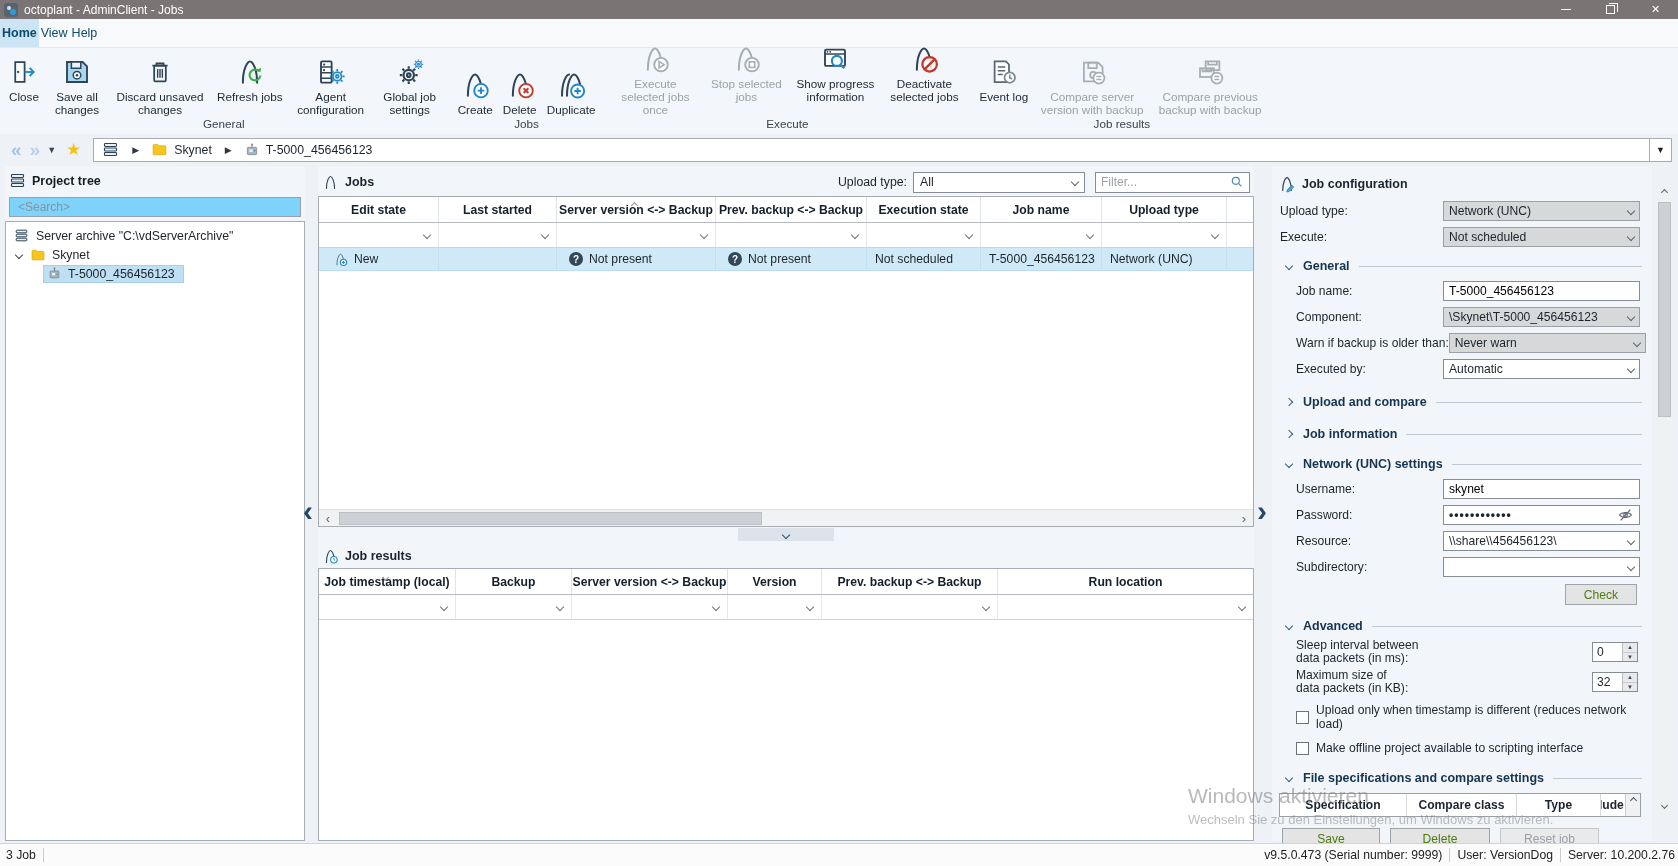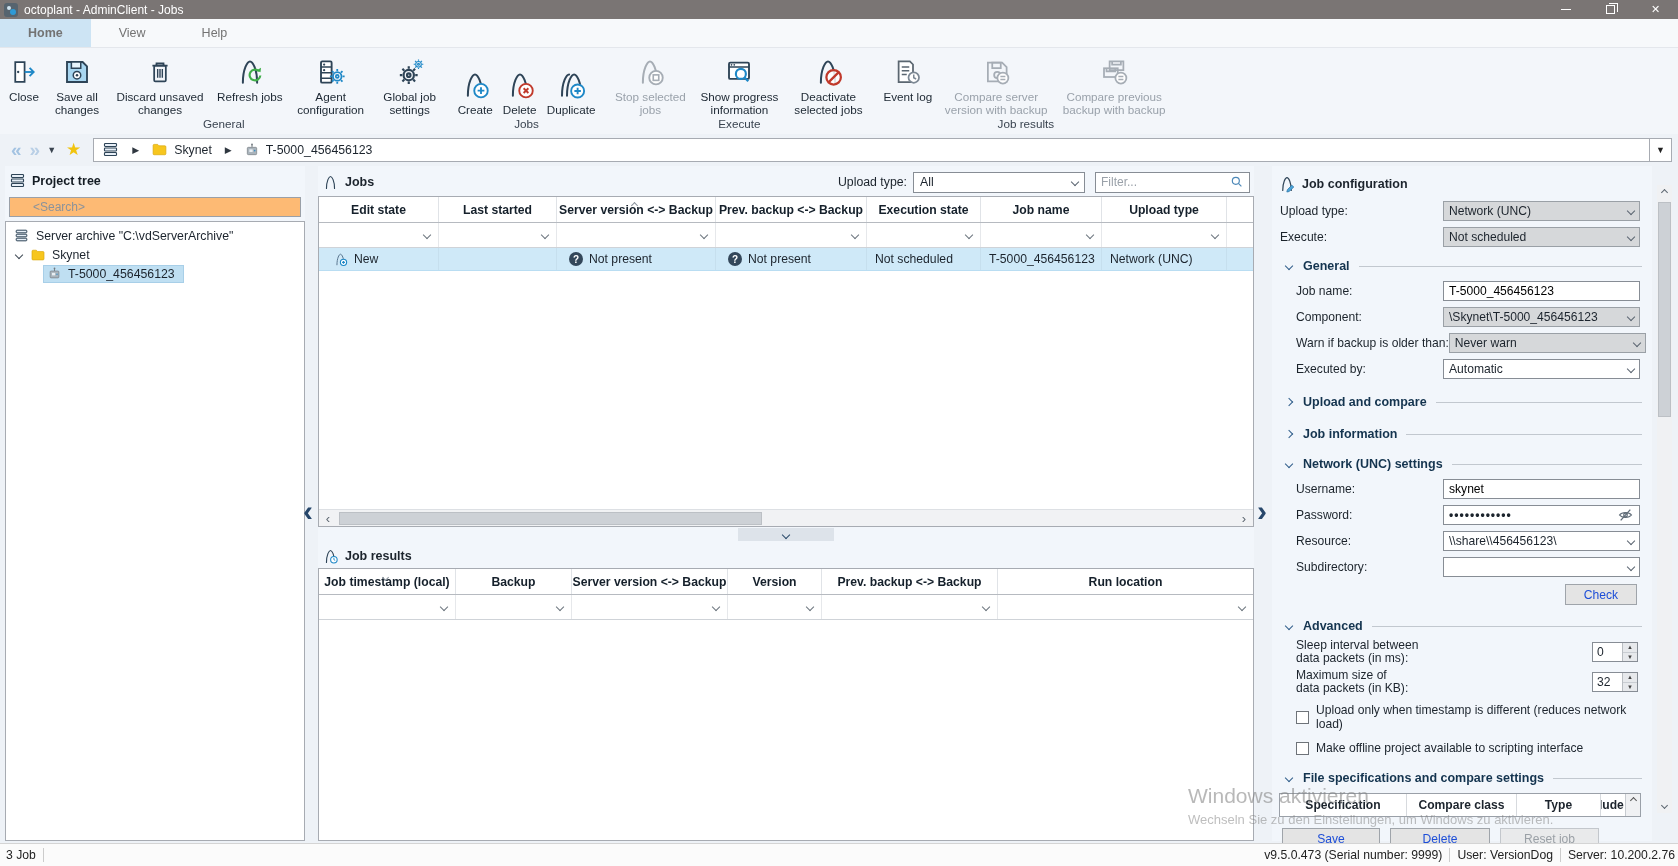--- a/index.html
+++ b/index.html
@@ -12,21 +12,21 @@
 .appicon{width:14px;height:14px;margin-left:4px;border-radius:3px;background:#56646f;position:relative;flex:none}
 .appicon:before{content:"";position:absolute;left:3px;top:3px;width:4px;height:4px;border-radius:50%;background:#cfe3ef}
 .appicon:after{content:"";position:absolute;right:2px;bottom:2px;width:6px;height:6px;border-radius:50%;background:#2e9ad6}
 .winbtns{margin-left:auto;display:flex;height:100%}
 .winbtn{width:45px;height:100%;display:flex;align-items:center;justify-content:center;color:#fff;font-size:11px}
 .winbtn .bar{width:10px;height:1px;background:#fff}
 .winbtn .sq{width:9px;height:9px;border:1px solid #fff;position:relative}
 .winbtn .sq:before{content:"";position:absolute;left:2px;top:-3px;width:8px;height:8px;border:1px solid #fff;border-left:none;border-bottom:none}
 
 .tabsrow{position:absolute;top:19px;left:0;right:0;height:29px;background:#f7f9fb;display:flex;align-items:stretch;border-bottom:1px solid #e4e7ec}
-.tab{padding:0 28px;display:flex;align-items:center;font-size:12.5px;color:#737373}
+.tab{padding:0 2px;display:flex;align-items:center;font-size:12.5px;color:#0c4a6e}
 .tab.active{background:#cde4f4;font-weight:bold}
 
 .ribbon{position:absolute;top:48px;left:0;right:0;height:86px;background:#f3f6fa;display:flex;align-items:flex-end}
 .rgroup{display:flex;flex-direction:column;padding:0 2px}
 .ritems{display:flex;flex:1;align-items:flex-start}
 .rbtn{display:flex;flex-direction:column;align-items:center;padding:3px 5px 0;min-width:44px;max-width:104px;text-align:center;line-height:13px;font-size:11.7px;color:#1c2732}
 .rbtn .ric{height:37px;display:flex;align-items:center;color:#2e4457}
 .rbtn.disabled{color:#9aa2ab}
 .rbtn.disabled .ric{color:#a6adb5}
 .rglabel{text-align:center;font-size:11.7px;color:#3a4450;padding:1px 0 4px}
@@ -42,21 +42,21 @@
 .crumbtxt{margin-left:6px;font-size:12.3px}
 .crumbdrop{width:22px;height:24px;background:#fff;border:1px solid #a7abb2;border-left:none;display:flex;align-items:center;justify-content:center;font-size:9px;color:#222}
 
 .main{position:absolute;top:166px;left:0;width:1678px;height:675px;background:#eef2f7}
 .pane{position:absolute;top:0;height:675px;background:#f2f6fb;display:flex;flex-direction:column}
 .pane-left{left:5px;width:300px}
 .pane-mid{left:318px;width:936px}
 .pane-right{left:1272px;width:380px;background:#f2f6fb}
 .phead{display:flex;align-items:center;padding:5px 4px 4px;height:28px;flex:none}
 .phead .ptitle{font-size:12.5px;font-weight:bold;margin-left:6px;color:#141c24}
-.searchbox{margin:3px 4px 0;height:20px;border:1px solid #9aa0a8;background:#fdba74;width:292px;padding:0 23px;font-size:12px;font-family:"Liberation Sans",sans-serif;color:#222}
+.searchbox{margin:3px 4px 0;height:20px;border:1px solid #9aa0a8;background:#7dd3fc;width:292px;padding:0 8px;font-size:12px;font-family:"Liberation Sans",sans-serif;color:#222}
 .searchbox::placeholder{color:#8b929a}
 .treebox{margin-top:4px;flex:1;background:#fff;border:1px solid #a7abb2;padding-top:4px;overflow:hidden}
 .trow{display:flex;align-items:center;height:19px;font-size:12.3px;white-space:nowrap}
 .trow .chv{margin:0 4px 0 10px;color:#3f4a55}
 .tsel{display:inline-flex;align-items:center;background:#bfdff2;border:1px solid #a8cfe8;height:18px;padding:0 8px 0 3px}
 
 .chv{display:inline-block;width:6px;height:6px;border-right:1.5px solid currentColor;border-bottom:1.5px solid currentColor;transform:rotate(45deg);flex:none}
 .chv.r{transform:rotate(-45deg)}
 .chv.u{transform:rotate(-135deg)}
 
@@ -99,21 +99,21 @@
 .fld.top{margin-left:8px}
 .fld .flbl{flex:1;font-size:12.1px;color:#1b232b;white-space:nowrap}
 .ctl{width:197px;height:20px;flex:none;display:flex;align-items:center;padding:0 5px;font-size:12.1px;background:#fff;border:1px solid #878d95;white-space:nowrap;overflow:hidden}
 .ctl.gray{background:#d6d8da;border-color:#9aa0a6}
 .ctl .cv{margin-left:auto;color:#5a6470;flex:none}
 input.ctl{font-family:"Liberation Sans",sans-serif;outline:none;display:block;padding:0 5px}
 .sect{display:flex;align-items:center;margin:10px 10px 0 14px;height:18px;color:#14344f;font-weight:bold;font-size:12.5px;flex:none}
 .sect .chv{color:#2f5d8a;margin-right:11px}
 .sect .sline{flex:1;height:1px;background:#c2c8cf;margin-left:9px}
 .checkrow{display:flex;justify-content:flex-end;margin:7px 15px 0 0;flex:none}
-.btn{height:21px;background:#e4e4e4;border:1px solid #9fa4aa;font-size:12.1px;color:#1d4ed8;display:flex;align-items:center;justify-content:center;font-family:"Liberation Sans",sans-serif}
+.btn{height:21px;background:#e4e4e4;border:1px solid #9fa4aa;font-size:12.1px;color:#4d7c0f;display:flex;align-items:center;justify-content:center;font-family:"Liberation Sans",sans-serif}
 .btn.disabled{background:#e9eaeb;border-color:#c3c7cc;color:#9aa0a6}
 .advrow{display:flex;align-items:center;margin:4px 14px 0 24px;flex:none}
 .advlbl{flex:1;font-size:12.1px;line-height:13px}
 .spin{width:46px;height:20px;border:1px solid #878d95;background:#fff;display:flex;align-items:stretch;flex:none}
 .spin .sval{flex:1;display:flex;align-items:center;padding-left:4px;font-size:12.1px}
 .spin .sbtns{width:15px;border-left:1px solid #b9bdc2;display:flex;flex-direction:column}
 .spin .sbtn{flex:1;background:#e7e9ec;display:flex;align-items:center;justify-content:center;font-size:6px;color:#444}
 .spin .sbtn:first-child{border-bottom:1px solid #c9cdd2}
 .cbrow{display:flex;align-items:center;margin:8px 12px 0 24px;flex:none;font-size:12.1px}
 .cbox{width:13px;height:13px;border:1px solid #6e7379;background:#fff;margin-right:7px;flex:none}
@@ -284,20 +284,30 @@
           </span>
           <span>Duplicate</span>
         </div>
       </div>
       <div class="rglabel">Jobs</div>
     </div>
     <div class="rsep"></div>
 
     <div class="rgroup">
       <div class="ritems">
+        <div class="rbtn disabled" style="max-width:96px">
+          <span class="ric">
+            <svg width="30" height="30" viewBox="0 0 24 24">
+                <use href="#i-arc" color="currentColor"></use>
+                <circle cx="16.8" cy="16.5" r="5.4" fill="#fff" stroke="currentColor" stroke-width="1.5"></circle>
+                <path d="M15.3 13.9v5.2l4-2.6z" fill="none" stroke="currentColor" stroke-width="1.3"></path>
+              </svg>
+          </span>
+          <span>Execute selected jobs once</span>
+        </div>
         <div class="rbtn disabled" style="max-width:86px">
           <span class="ric">
             <svg width="30" height="30" viewBox="0 0 24 24">
                 <use href="#i-arc" color="currentColor"></use>
                 <circle cx="16.8" cy="16.5" r="5.4" fill="#fff" stroke="currentColor" stroke-width="1.5"></circle>
                 <rect x="14.6" y="14.3" width="4.4" height="4.4" fill="none" stroke="currentColor" stroke-width="1.3"></rect>
               </svg>
           </span>
           <span>Stop selected jobs</span>
         </div>

